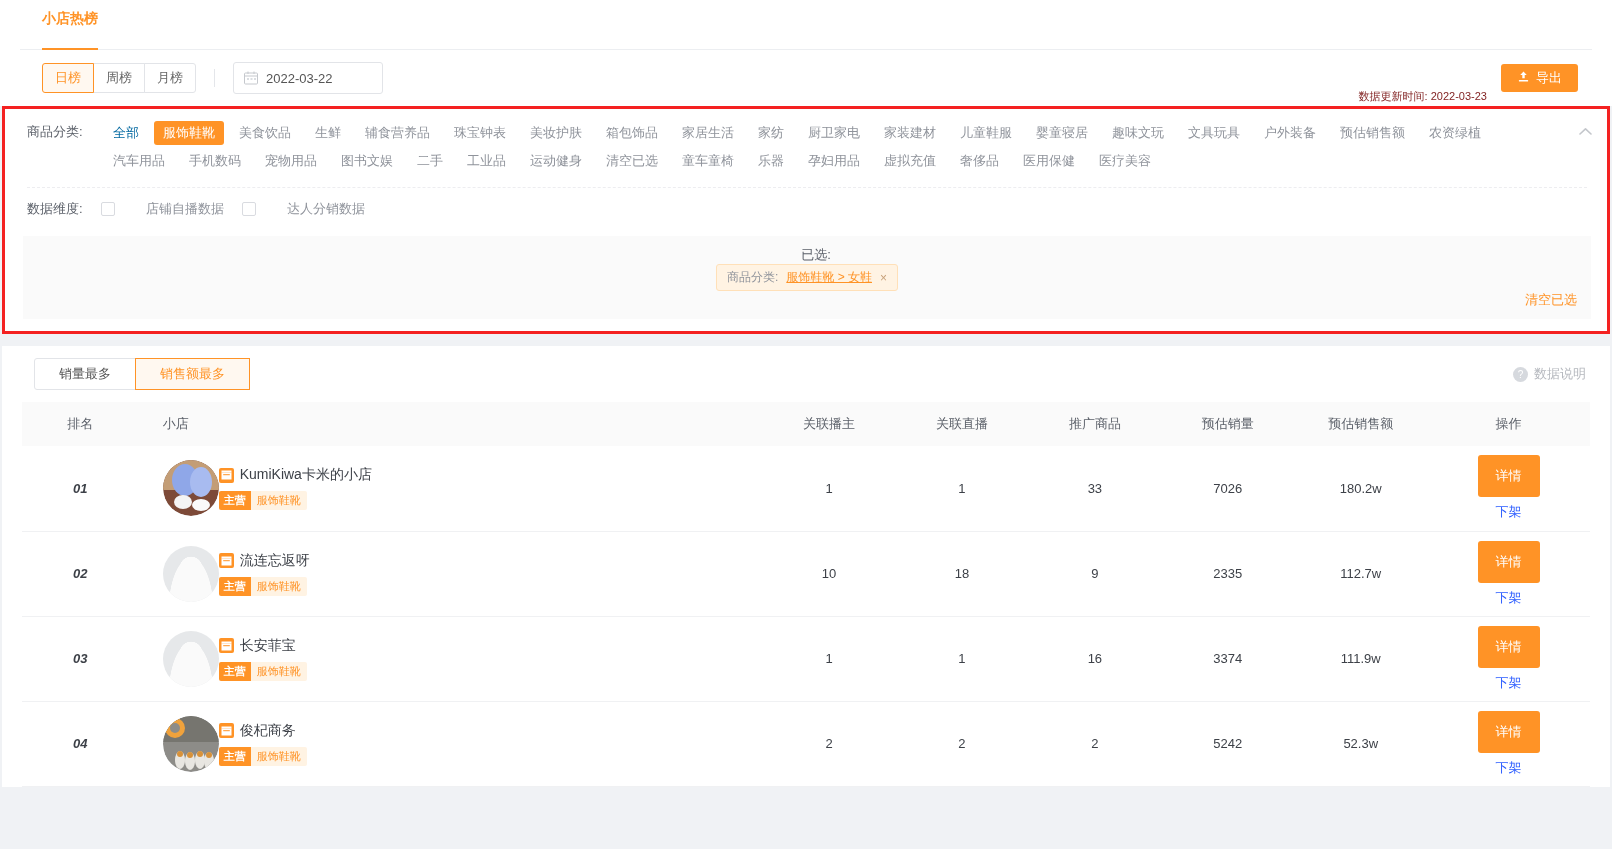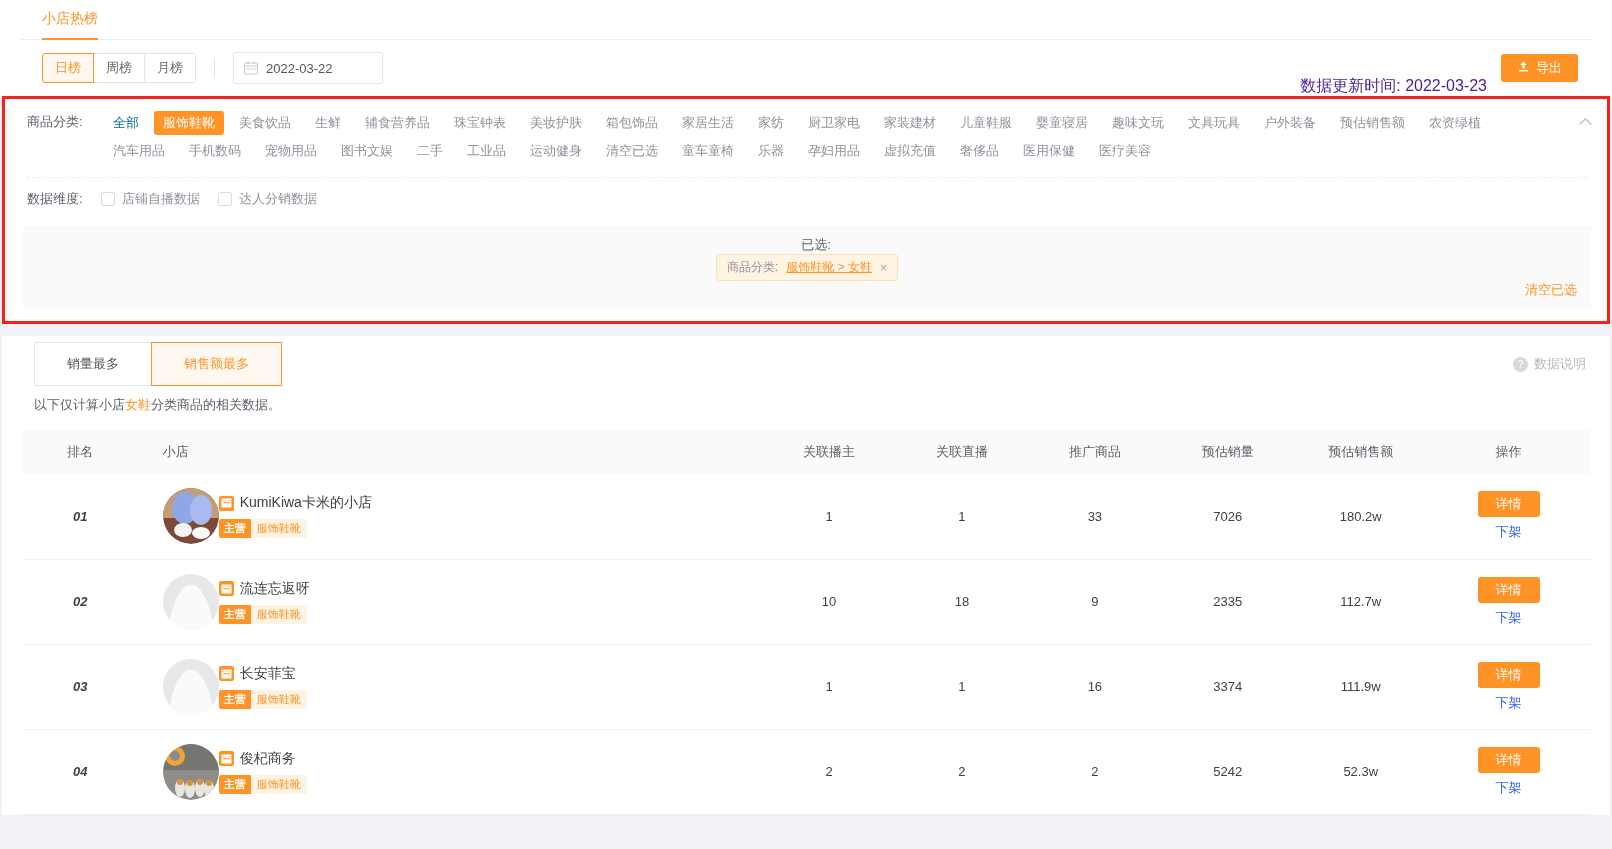--- a/index.html
+++ b/index.html
@@ -19,22 +19,23 @@
     padding: 0 20px;
     position: relative;
   }
   .page-title-row {
     padding: 10px 0 0 22px;
   }
   .page-title {
     display: inline-block;
     color: #ff9326;
     font-size: 14px;
-    padding-bottom: 10px;
+    padding-bottom: 20px;
     border-bottom: 2px solid #ff9326;
+    font-weight: bold;
   }
   .title-divider {
     height: 1px;
     background: #eceef1;
     margin-top: -1px;
   }
 
   .toolbar {
     display: flex;
     align-items: center;
@@ -69,21 +70,21 @@
     display: flex; align-items: center; gap: 8px;
     width: 150px; height: 32px;
     border: 1px solid #e2e4e8; border-radius: 3px;
     padding: 0 10px;
     color: #555; font-size: 13px;
     background: #fff;
     cursor: pointer;
   }
   .cal-icon { display: inline-flex; }
   .spacer { flex: 1; }
-  .update-time { color: #4c1d95; font-size: 16px; margin-right: 14px; margin-top: 36px; }
+  .update-time { color: #7f1d1d; font-size: 11px; margin-right: 14px; margin-top: 36px; }
   .export-btn {
     display: flex; align-items: center; gap: 6px;
     height: 28px; padding: 0 16px;
     background: #ff9326; border-radius: 3px;
     color: #fff; font-size: 13px; border: none; cursor: pointer;
   }
 
   
   .filter-panel {
     border: 3px solid #f42121;
@@ -145,21 +146,21 @@
     color: #b9bcc2; font-size: 13px;
     background: #fff; cursor: pointer;
   }
   .select-box .sv { flex: 1; }
   .chev { color: #c7cad0; font-size: 10px; }
 
   .filter-row3 {
     display: flex; align-items: center;
     padding: 8px 20px 14px 22px;
   }
-  .cb-wrap { display: flex; align-items: center; margin-right: 18px; cursor: pointer; }
+  .cb-wrap { display: flex; align-items: center; margin-right: 18px; cursor: pointer; gap: 24px; }
   .cbox {
     width: 14px; height: 14px;
     border: 1px solid #d9dbe0; border-radius: 2px;
     background: #fff; margin-right: 7px;
   }
   .cb-label { color: #8f939b; font-size: 13px; }
 
   .selected-bar {
     background: #fafafa;
     margin: 0 16px 12px 18px;
@@ -187,21 +188,21 @@
     background: #fff;
     margin: 12px 2px 0 2px;
     padding: 0 20px 0 20px;
   }
   .rank-tabs-row {
     display: flex; align-items: center;
     height: 56px;
     padding-left: 12px;
   }
   .rank-tab {
-    height: 44px; padding: 0 32px;
+    height: 32px; padding: 0 24px;
     display: flex; align-items: center; justify-content: center;
     border: 1px solid #e2e4e8;
     background: #fff; color: #555; font-size: 13px;
     cursor: pointer; margin-left: -1px;
   }
   .rank-tab:first-child { border-radius: 3px 0 0 3px; margin-left: 0; }
   .rank-tab:last-child { border-radius: 0 3px 3px 0; }
   .rank-tab.active {
     color: #ff9326; border-color: #ff9326; background: #fff8f0;
     position: relative; z-index: 2;
@@ -283,21 +284,21 @@
   .tag-val {
     background: #fff3e3; color: #ff9326;
     padding: 2px 6px; border-radius: 0 2px 2px 0;
   }
   .amount { color: #ff9326; }
   .act-cell { }
   .act-inner { display: flex; flex-direction: column; align-items: center; gap: 6px; }
   .btn-detail {
     background: #ff9326; color: #fff;
     border: none; border-radius: 3px;
-    width: 62px; height: 26px;
+    width: 62px; height: 42px;
     font-size: 13px; cursor: pointer;
     font-family: inherit;
   }
   .link-off { color: #2b5cff; font-size: 13px; cursor: pointer; }
 </style>
 </head>
 <body>
 
 <div class="header-card">
   <div class="page-title-row">
@@ -416,23 +417,20 @@
 <div class="results-card">
   <div class="rank-tabs-row">
     <div class="rank-tab">销量最多</div>
     <div class="rank-tab active">销售额最多</div>
     <div class="data-note">
       <span class="qmark">?</span>
       <span>数据说明</span>
     </div>
   </div>
 
-  <div class="note-line">
-    <span>以下仅计算小店</span><span class="hl">女鞋</span><span>分类商品的相关数据。</span>
-  </div>
 
   <table class="tbl">
     <thead>
       <tr>
         <th class="c-rank">排名</th>
         <th class="c-shop">小店</th>
         <th class="c-num">关联播主</th>
         <th class="c-num">关联直播</th>
         <th class="c-num">推广商品</th>
         <th class="c-num">预估销量</th>

